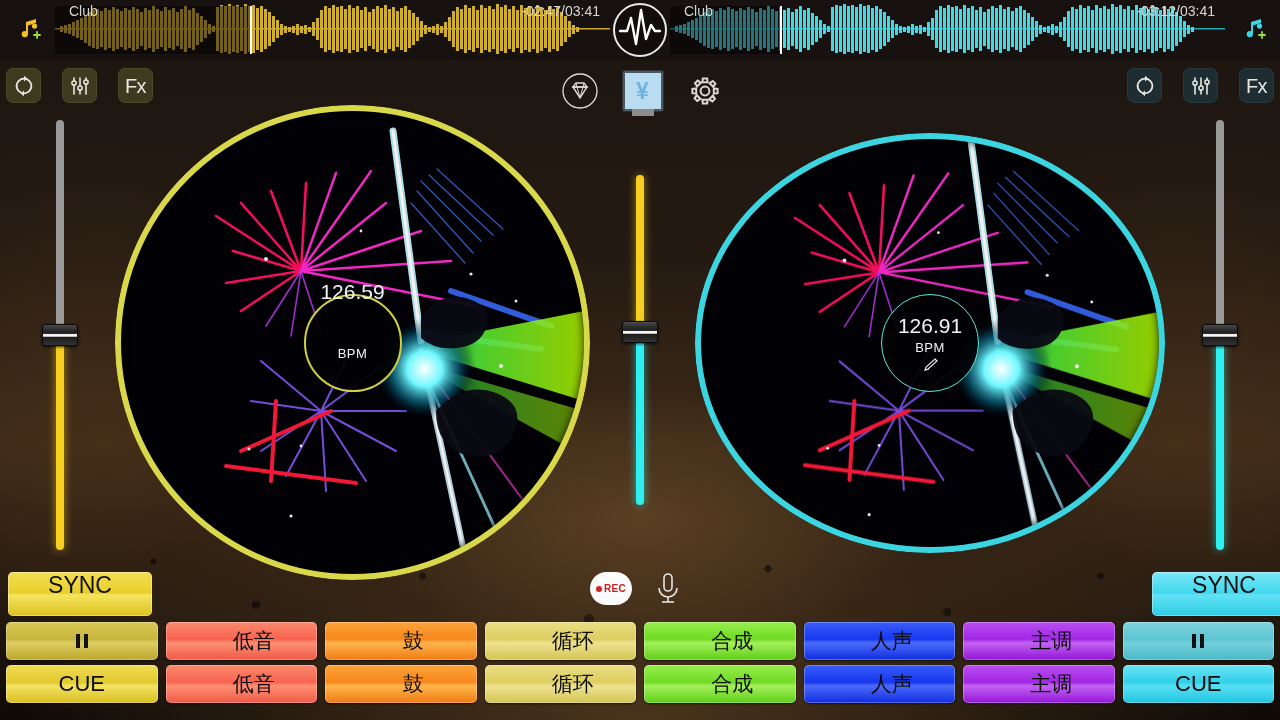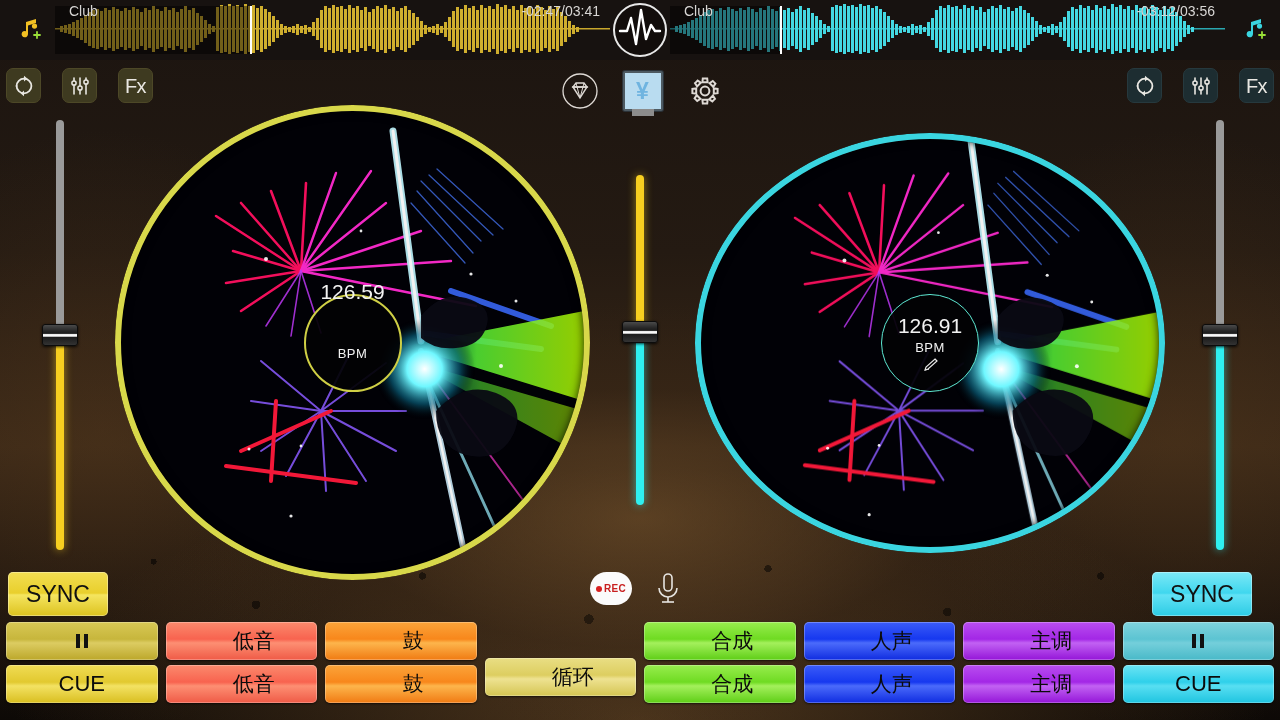--- a/index.html
+++ b/index.html
@@ -122,22 +122,22 @@
     position:absolute; width:36px; height:22px; left:50%; transform:translateX(-50%);
     background:linear-gradient(180deg,#4a4a4a 0%,#262626 30%,#1c1c1c 42%,#ffffff 48%,#f2f2f2 56%,#1c1c1c 62%,#333 100%);
     border-radius:3px; border:1px solid #0c0c0c;
     box-shadow:0 1px 3px rgba(0,0,0,.8);
     z-index:16;
   }
   .seg{ position:absolute; left:0; width:8px; border-radius:4px; }
 
   
   .sync-btn{
-    position:absolute; top:572px; width:100px; height:44px; border-radius:5px;
-    display:flex; align-items:center; justify-content:center;
+    position:absolute; top:572px; width:144px; height:44px; border-radius:5px;
+    display:flex; justify-content:center;
     font-size:23px; color:#111; z-index:20;
   }
   #sync-left{ left:8px; background:linear-gradient(180deg,#f2de52 0%,#e9cf2c 48%,#f5e560 52%,#dcc21e 100%); box-shadow:inset 0 0 0 1px rgba(255,255,255,.35); }
   #sync-right{ left:1152px; background:linear-gradient(180deg,#7ce8f6 0%,#3fd7ee 48%,#62e2f5 52%,#2ccbe4 100%); box-shadow:inset 0 0 0 1px rgba(255,255,255,.35); }
 
   #rec-btn{
     position:absolute; left:590px; top:572px; width:42px; height:33px; border-radius:17px;
     background:#fbfbfb; display:flex; align-items:center; justify-content:center; gap:2px;
     z-index:20;
   }
@@ -156,21 +156,21 @@
     font-size:22px; color:#0b0b0b;
     box-shadow:inset 0 0 0 1px rgba(255,255,255,.28), 0 1px 2px rgba(0,0,0,.6);
   }
   .pad.cn{ font-size:21px;padding-left:25px; }
   .pause-bars{ display:flex; gap:4px; }
   .pause-bars i{ display:block; width:4px; height:14px; background:#111; }
   .pad-yellow{ background:linear-gradient(180deg,#f0dc55 0%,#e2c92f 45%,#f3e263 55%,#d9be1f 100%); }
   .pad-yellow-dim{ background:linear-gradient(180deg,#d8c855 0%,#c7b63c 45%,#dccc62 55%,#bca72a 100%); }
   .pad-red{ background:linear-gradient(180deg,#fb8a6d 0%,#f8634f 45%,#fd8f73 55%,#ef5a46 100%); }
   .pad-orange{ background:linear-gradient(180deg,#fba43a 0%,#f8871b 45%,#fdb54c 55%,#f07a12 100%); }
-  .pad-gold{ background:linear-gradient(180deg,#e9de84 0%,#ddce60 45%,#eee291 55%,#d4c552 100%);margin-top:36px; }
+  .pad-gold{ background:linear-gradient(180deg,#e9de84 0%,#ddce60 45%,#eee291 55%,#d4c552 100%); }
   .pad-green{ background:linear-gradient(180deg,#98ed4e 0%,#6fdb22 45%,#a4f05c 55%,#5ece16 100%); }
   .pad-blue{ background:linear-gradient(180deg,#3b5cf8 0%,#1638ef 45%,#4b6bfb 55%,#0f2ce0 100%); }
   .pad-purple{ background:linear-gradient(180deg,#b94ef0 0%,#a327e6 45%,#c262f3 55%,#9415d8 100%); }
   .pad-cyan{ background:linear-gradient(180deg,#6ce4f4 0%,#2fd0ea 45%,#58dff2 55%,#1fc4e0 100%); }
   .pad-cyan-dim{ background:linear-gradient(180deg,#7fd3dd 0%,#5cc4d2 45%,#74cfdb 55%,#49b9c8 100%); }
 </style>
 </head>
 <body>
 
 <div id="bg"></div>
@@ -473,21 +473,21 @@
         <rect x="505" y="12" width="3" height="34"></rect>
           <rect x="509" y="16" width="3" height="26"></rect>
         <rect x="513" y="21" width="3" height="16"></rect>
           <rect x="517" y="25" width="3" height="9"></rect>
         <rect x="521" y="27" width="3" height="5"></rect>
       </g>
     </svg>
     <div class="wave-dim" style="left:0;width:110px;"></div>
     <div class="playhead" style="left:110px;"></div>
     <div class="title">Club</div>
-    <div class="time">-03:12/03:56</div>
+    <div class="time">-03:12/03:41</div>
   </div>
 
   <div class="note-btn">
     <svg width="30" height="30" viewBox="0 0 30 30">
       <path d="M13 7 L23 4 L23 8 L15 10.5 L15 19 A3.2 3.2 0 1 1 13 16.2 Z" fill="#3ad5e0"></path>
       <path d="M21.5 8.5 A2.6 2.6 0 1 0 21.5 13.7 A2.6 2.6 0 1 0 21.5 8.5" fill="#3ad5e0"></path>
       <g stroke="#9ae038" stroke-width="1.8" stroke-linecap="round">
         <line x1="24" y1="17" x2="24" y2="23"></line>
           <line x1="21" y1="20" x2="27" y2="20"></line>
       </g>

